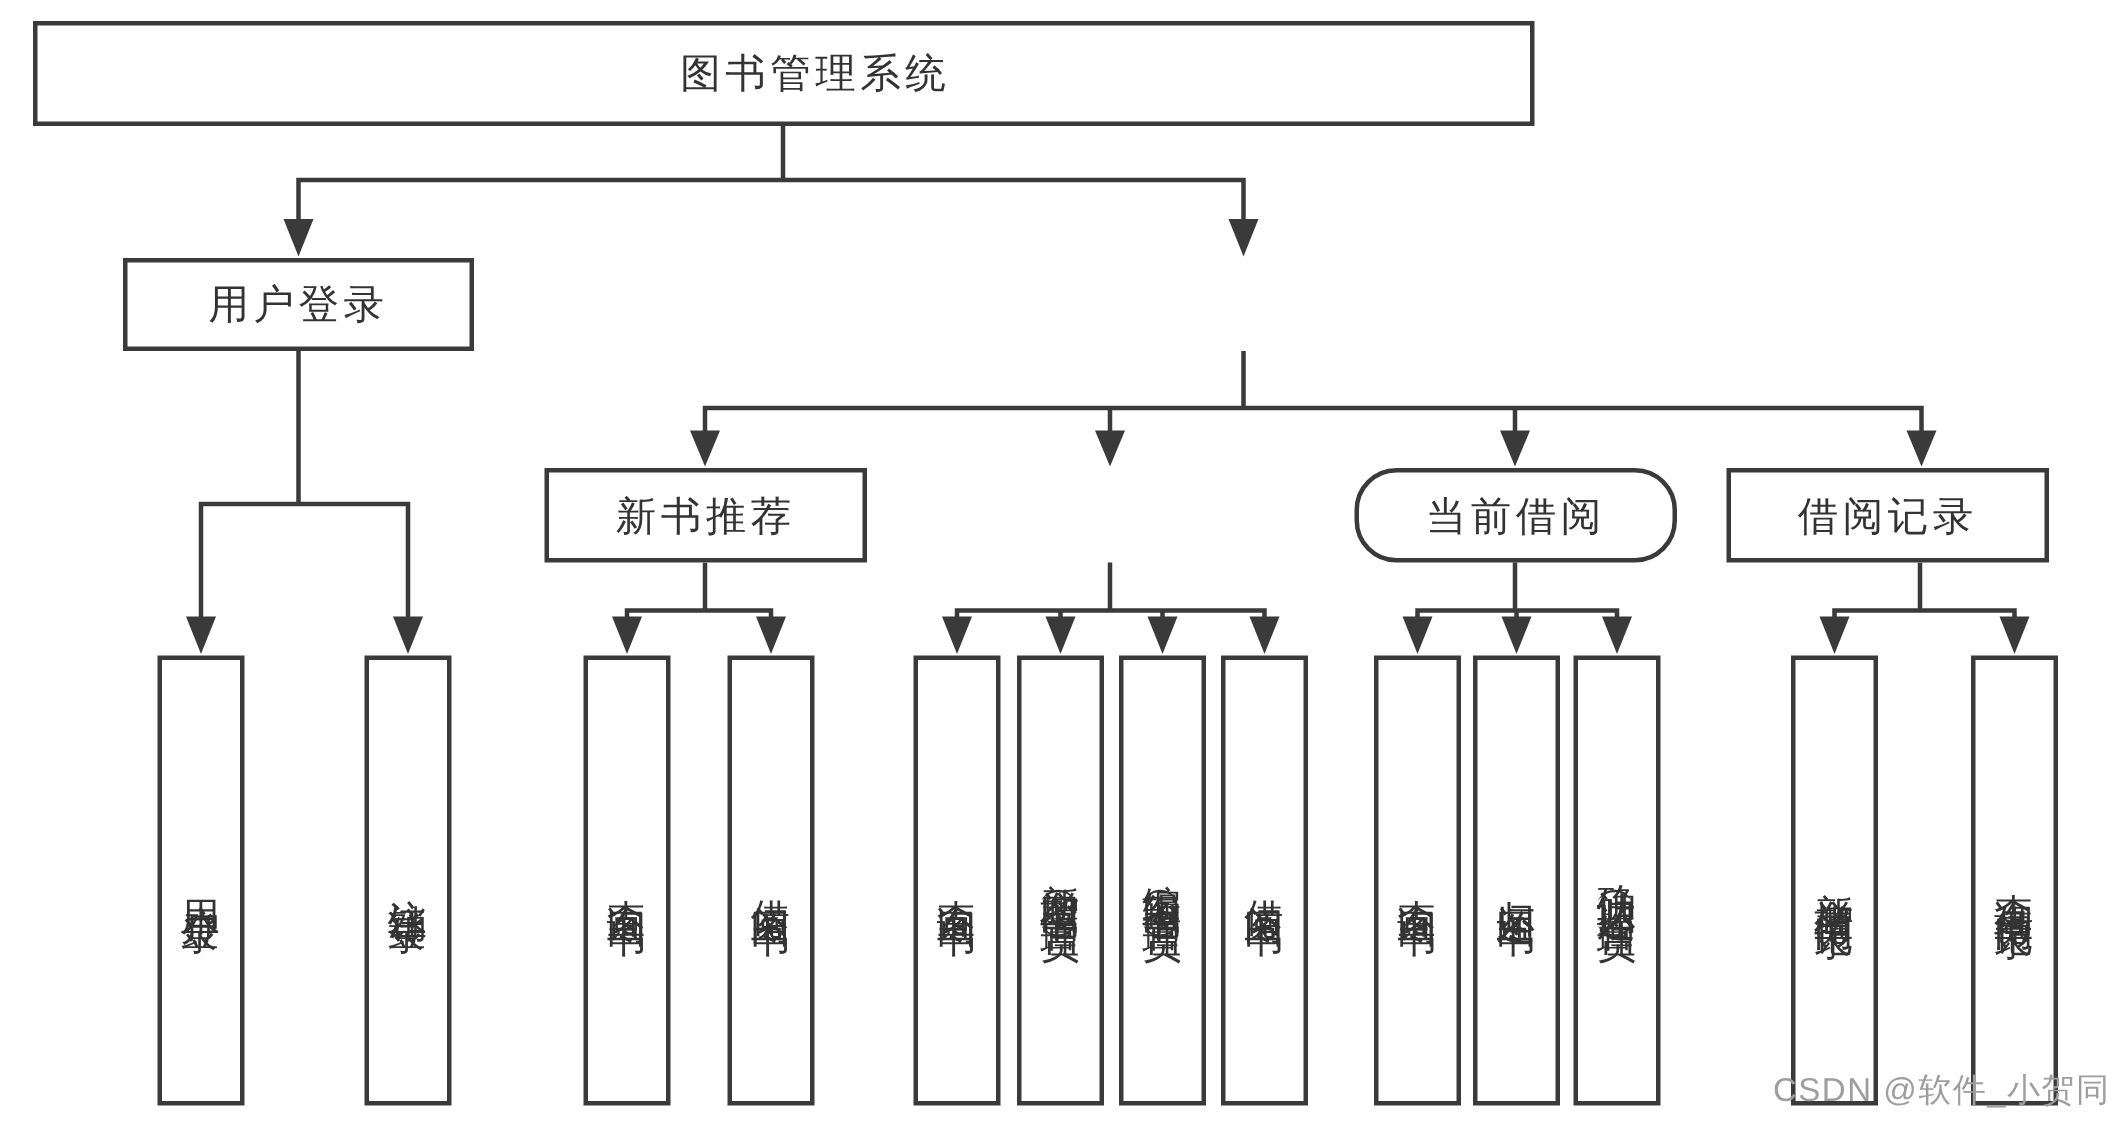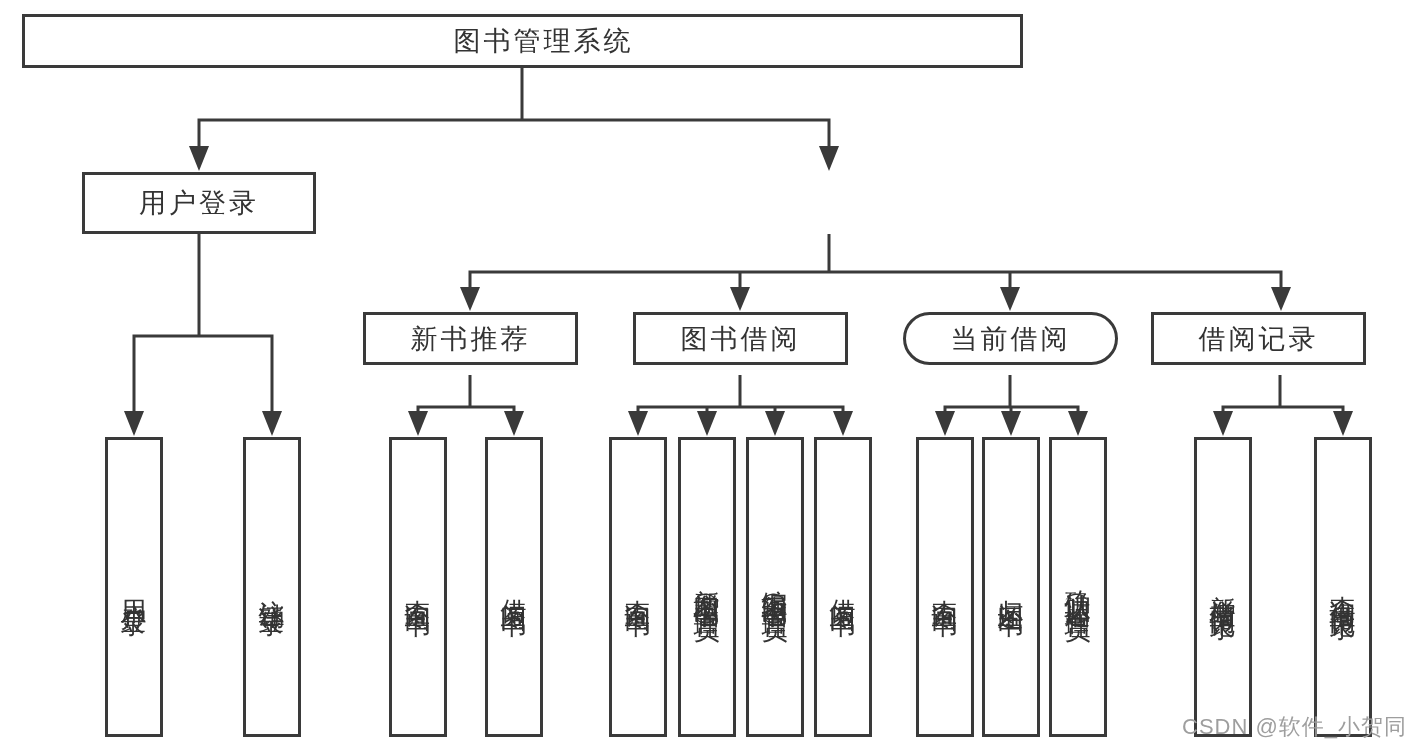--- a/index.html
+++ b/index.html
@@ -32,26 +32,26 @@
   }
   .node .label{display:block;}
   .leaf{
     writing-mode:vertical-rl;
     text-orientation:mixed;
     font-size:26px;
     letter-spacing:4px;
     line-height:1;
   }
   
-  .n-root{left:22px;top:14px;width:1001px;height:54px;padding-left:42px;}
+  .n-root{left:22px;top:14px;width:1001px;height:70px;padding-left:42px;}
   
   .n-l2a{left:82px;top:172px;width:234px;height:62px;}
   .n-l2b{left:712px;top:172px;width:234px;height:62px;}
   
-  .n-l3{top:312px;width:215px;height:53px;}
+  .n-l3{top:312px;width:215px;height:63px;}
   .n-l3a{left:363px;}
   .n-l3b{left:633px;}
   .n-l3c{left:903px;border-radius:28px;}
   .n-l3d{left:1111px;margin-left:40px;}
   
   .leaf{top:437px;width:58px;height:300px;position:absolute;}
   .c1{left:105px;}  .c2{left:243px;}
   .c3{left:389px;}  .c4{left:485px;}
   .c5{left:609px;}  .c6{left:678px;}
   .c7{left:746px;}  .c8{left:814px;}
@@ -125,23 +125,20 @@
     <span class="label">图书管理系统</span>
   </div>
 
   <div class="node n-l2a">
     <span class="label">用户登录</span>
   </div>
 
   <div class="node n-l3 n-l3a">
     <span class="label">新书推荐</span>
   </div>
-  <div class="node n-l3 n-l3b">
-    <span class="label">图书借阅</span>
-  </div>
   <div class="node n-l3 n-l3c">
     <span class="label">当前借阅</span>
   </div>
   <div class="node n-l3 n-l3d">
     <span class="label">借阅记录</span>
   </div>
 
   <div class="node leaf c1">
     <span class="label">用户登录</span>
   </div>

